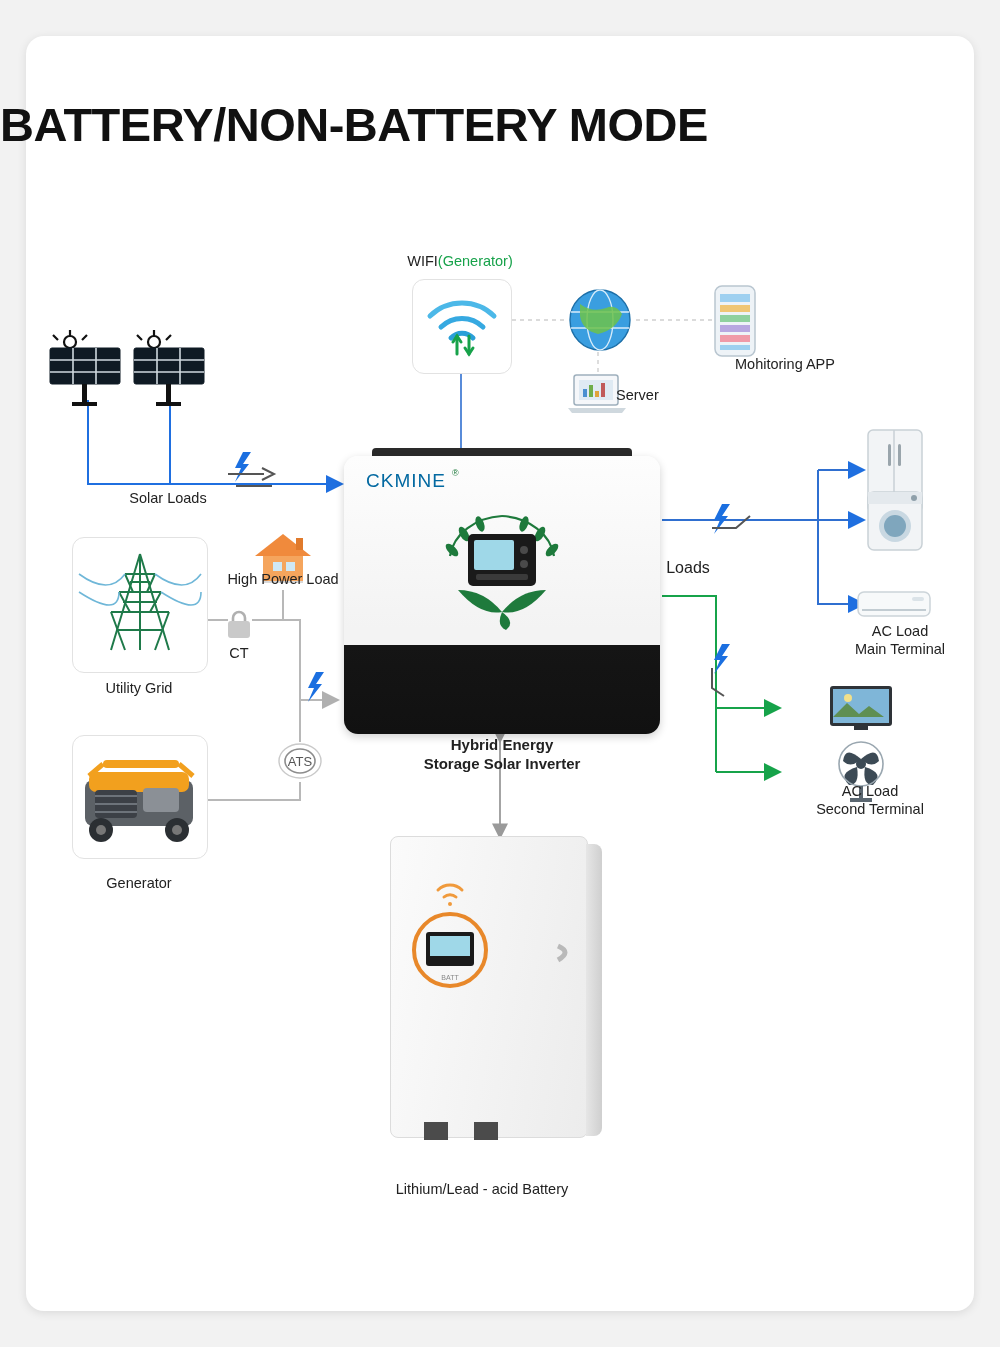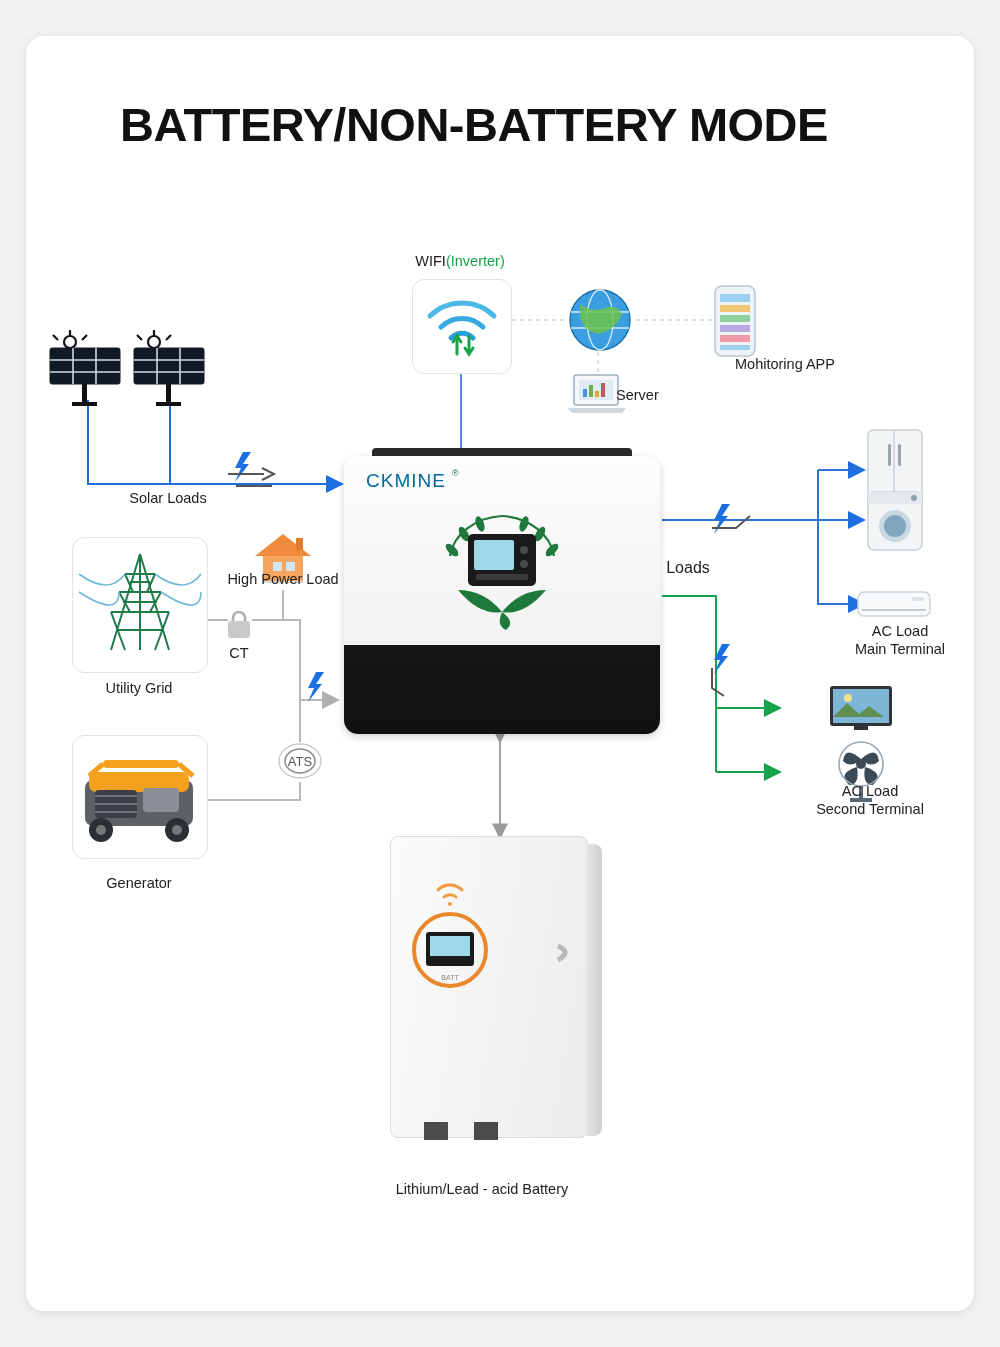--- a/index.html
+++ b/index.html
@@ -7,21 +7,21 @@
   #page{
     position:relative;width:1000px;height:1347px;background:#f2f2f2;
     overflow:hidden;
   }
   #card{
     position:absolute;left:26px;top:36px;width:948px;height:1275px;
     background:#ffffff;border-radius:18px;
     box-shadow:0 2px 10px rgba(0,0,0,0.10);
   }
   #title{
-    position:absolute;left:0;top:97px;width:948px;text-align:center;
+    position:absolute;left:0;top:97px;width:948px;text-align:left;
     font-size:47px;font-weight:bold;color:#111;letter-spacing:-0.5px;
     font-family:"Liberation Sans",sans-serif;
   }
   .lbl{position:absolute;font-size:14.5px;color:#222;text-align:center;line-height:1.25;}
   .lbl.b{font-weight:bold;font-size:15px;}
   .box{position:absolute;border:1px solid #e2e2e2;border-radius:12px;background:#fff;}
   svg{position:absolute;left:0;top:0;overflow:visible;}
   .wire{fill:none;}
 </style>
 </head>
@@ -107,21 +107,21 @@
       </g>
       <g stroke="#17a24a" stroke-width="3" fill="none" stroke-linecap="round">
         <path d="M44,56 L44,74"></path>
           <path d="M40,62 L44,56 L48,62"></path>
         <path d="M56,74 L56,56"></path>
           <path d="M52,68 L56,74 L60,68"></path>
       </g>
     </svg>
   </div>
   <div class="lbl" style="left:380px;top:252px;width:160px;">
-    <span>WIFI</span><span style="color:#17a24a">(Inverter)</span>
+    <span>WIFI</span><span style="color:#17a24a">(Generator)</span>
   </div>
 
   <div class="lbl" style="left:538px;top:258px;width:120px;margin-top:48px;">Internet</div>
   <svg width="72" height="72" style="position:absolute;left:564px;top:286px;">
     <circle cx="36" cy="34" r="30" fill="#3a9ee0"></circle>
     <circle cx="36" cy="34" r="30" fill="none" stroke="#1d6fa8" stroke-width="1.4"></circle>
     <ellipse cx="36" cy="34" rx="13" ry="30" fill="none" stroke="#d8ecfa" stroke-width="1.3"></ellipse>
     <path d="M7,26 H65 M7,42 H65" stroke="#d8ecfa" stroke-width="1.3" fill="none"></path>
     <path d="M16,18 q12,9 26,4 q10,-4 16,6 q-6,16 -24,20 q-16,-4 -18,-18 z" fill="#6dc24a" opacity=".85"></path>
   </svg>
@@ -249,20 +249,24 @@
       <circle cx="112" cy="44" r="4" fill="#4a4a4a"></circle>
       <circle cx="112" cy="58" r="4" fill="#4a4a4a"></circle>
       <rect x="64" y="68" width="52" height="6" rx="2" fill="#3a3a3a"></rect>
       <g fill="#1e7a3c">
         <path d="M46,84 q22,26 44,22 q-18,-22 -44,-22z"></path>
         <path d="M134,84 q-22,26 -44,22 q18,-22 44,-22z"></path>
         <path d="M90,106 q-6,14 4,18 q10,-8 -4,-18z"></path>
       </g>
     </svg>
   </div>
+  <div class="lbl b" style="left:352px;top:736px;width:300px;">
+    <span>Hybrid Energy</span><br>
+    <span>Storage Solar Inverter</span>
+  </div>
 
   <div style="position:absolute;left:390px;top:836px;width:220px;height:316px;">
     <div style="position:absolute;left:0;top:0;width:196px;height:300px;background:linear-gradient(100deg,#fbfbfb,#ececec);border:1px solid #dcdcdc;border-radius:8px;"></div>
     <div style="position:absolute;left:196px;top:8px;width:16px;height:292px;background:linear-gradient(90deg,#e6e6e6,#cfcfcf);border-radius:0 8px 8px 0;"></div>
     <svg width="212" height="300" style="position:absolute;left:0;top:0;">
       <g transform="translate(60,48)" stroke="#f09a3c" stroke-width="3" fill="none" stroke-linecap="round">
         <path d="M-12,6 A17,17 0 0 1 12,6"></path>
         <path d="M-6,13 A9,9 0 0 1 6,13"></path>
         <circle cx="0" cy="20" r="2" fill="#f09a3c" stroke="none"></circle>
       </g>

